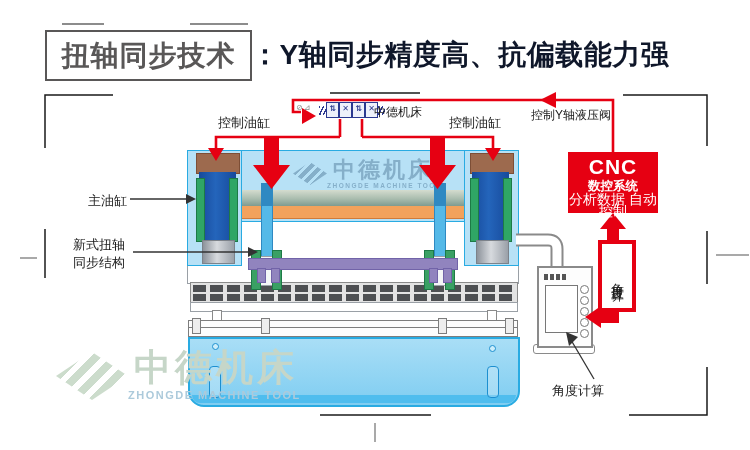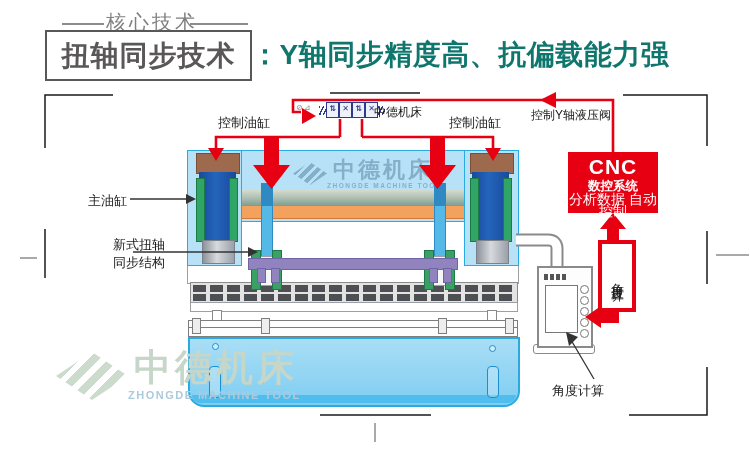--- a/index.html
+++ b/index.html
@@ -7,21 +7,21 @@
          font-family:"Liberation Sans","DejaVu Sans",sans-serif;}
   .abs{position:absolute;}
 
   
   .tag-line{height:2px;background:#8c8c8c;top:23px;}
   .tag-text{left:106px;top:9px;font-size:20px;color:#7f7f7f;letter-spacing:3px;}
   .title-box{left:45px;top:30px;width:203px;height:47px;border:2.5px solid #595757;
              display:flex;align-items:center;justify-content:center;}
   .title-box span{font-size:28px;font-weight:bold;color:#595757;letter-spacing:1px;}
   .title-rest{left:251px;top:30px;height:50px;line-height:50px;font-size:28px;
-              font-weight:bold;color:#0f766e;letter-spacing:.5px;white-space:nowrap;}
+              font-weight:bold;color:#0f172a;letter-spacing:.5px;white-space:nowrap;}
 
   
   .beam{left:187px;top:150px;width:330px;height:70px;background:#b7e1f6;border:1.5px solid #29abe2;z-index:10;}
   .band-green{left:240px;top:190px;width:225px;height:16px;background:linear-gradient(180deg,#d4dccf 0%,#a9bcae 55%,#7e9b90 100%);z-index:11;}
   .band-orange{left:240px;top:206px;width:225px;height:12px;background:#f2a25c;border-bottom:1.5px solid #d07b3a;z-index:11;}
   .mid-frame{left:187px;top:220px;width:330px;height:62px;background:#fff;border:1px solid #9aa0a6;z-index:9;}
   .col{width:53px;height:114px;top:150px;background:#b7e1f6;border:1.5px solid #29abe2;z-index:12;}
   .col-l{left:187px;} .col-r{left:464px;}
 
   .cap{width:42px;height:19px;top:153px;background:#9d6a4e;border:1px solid #7d4e36;z-index:14;}
@@ -78,21 +78,21 @@
   .panel{left:537px;top:266px;width:52px;height:78px;background:#fdfdfd;border:2px solid #8a8a8a;z-index:30;}
   .panel-head{position:absolute;left:5px;top:6px;width:22px;height:6px;
     background:repeating-linear-gradient(90deg,#555 0 4px,#fff 4px 6px);}
   .panel-screen{position:absolute;left:6px;top:17px;width:31px;height:46px;border:1.5px solid #777;background:#fff;}
   .pbtn{position:absolute;left:41px;width:7px;height:7px;border:1.2px solid #777;border-radius:50%;background:#fff;}
   .panel-base{left:533px;top:344px;width:60px;height:8px;border:1.5px solid #8a8a8a;border-radius:3px;background:#fff;z-index:29;}
 
   
   .lbl{font-size:13px;color:#1a1a1a;z-index:50;white-space:nowrap;}
   .lbl-s{font-size:12px;}
-  .torsion-lbl{line-height:18px;margin-left:40px;}
+  .torsion-lbl{line-height:18px;}
 
   
   .wm-beam{left:293px;top:158px;display:flex;align-items:flex-start;z-index:13;opacity:.55;}
   .wm-beam .dia{width:34px;height:23px;margin-top:4px;background:repeating-linear-gradient(135deg,#5d87a6 0 4px,transparent 4px 7px);
     clip-path:polygon(50% 0,100% 50%,50% 100%,0 50%);}
   .wm-beam .cn{font-size:22px;font-weight:bold;color:#5d87a6;letter-spacing:3px;margin-left:6px;line-height:24px;}
   .wm-beam .en{font-size:6.5px;font-weight:bold;color:#5d87a6;letter-spacing:1.5px;}
   .wm-bot{left:56px;top:348px;display:flex;align-items:flex-start;z-index:34;}
   .wm-bot .dia{width:72px;height:48px;margin-top:4px;background:repeating-linear-gradient(135deg,#ccdccc 0 8px,transparent 8px 14px);
     clip-path:polygon(50% 0,100% 50%,50% 100%,0 50%);}
@@ -101,21 +101,20 @@
 
   svg.overlay{position:absolute;left:0;top:0;z-index:40;}
   svg.underlay{position:absolute;left:0;top:0;z-index:18;}
 </style>
 </head>
 <body>
 
 <div class="stage">
 
   <div class="abs tag-line" style="left:62px;width:42px;"></div>
-  <div class="abs tag-text">核心技术</div>
   <div class="abs tag-line" style="left:190px;width:58px;"></div>
   <div class="abs title-box">
     <span>扭轴同步技术</span>
   </div>
   <div class="abs title-rest">：Y轴同步精度高、抗偏载能力强</div>
 
   <div class="abs mid-frame"></div>
   <div class="abs beam"></div>
   <div class="abs band-green"></div>
   <div class="abs band-orange"></div>

